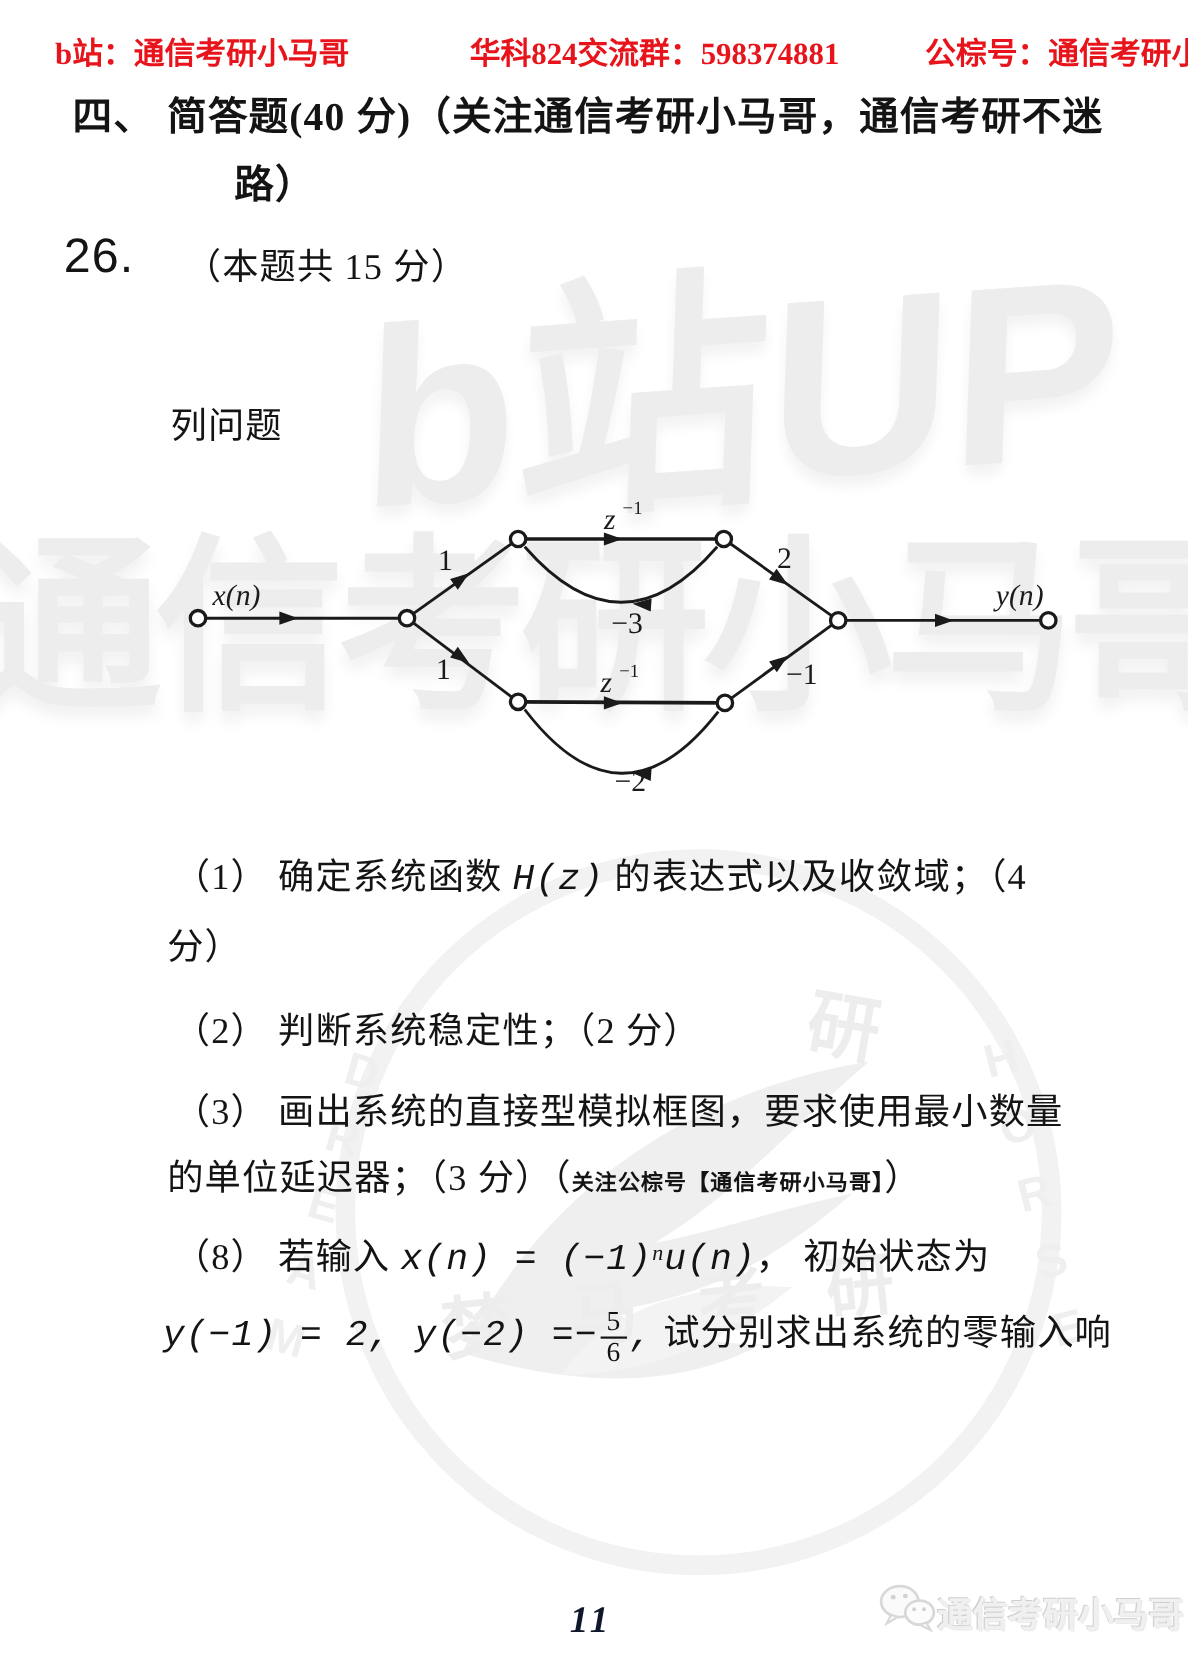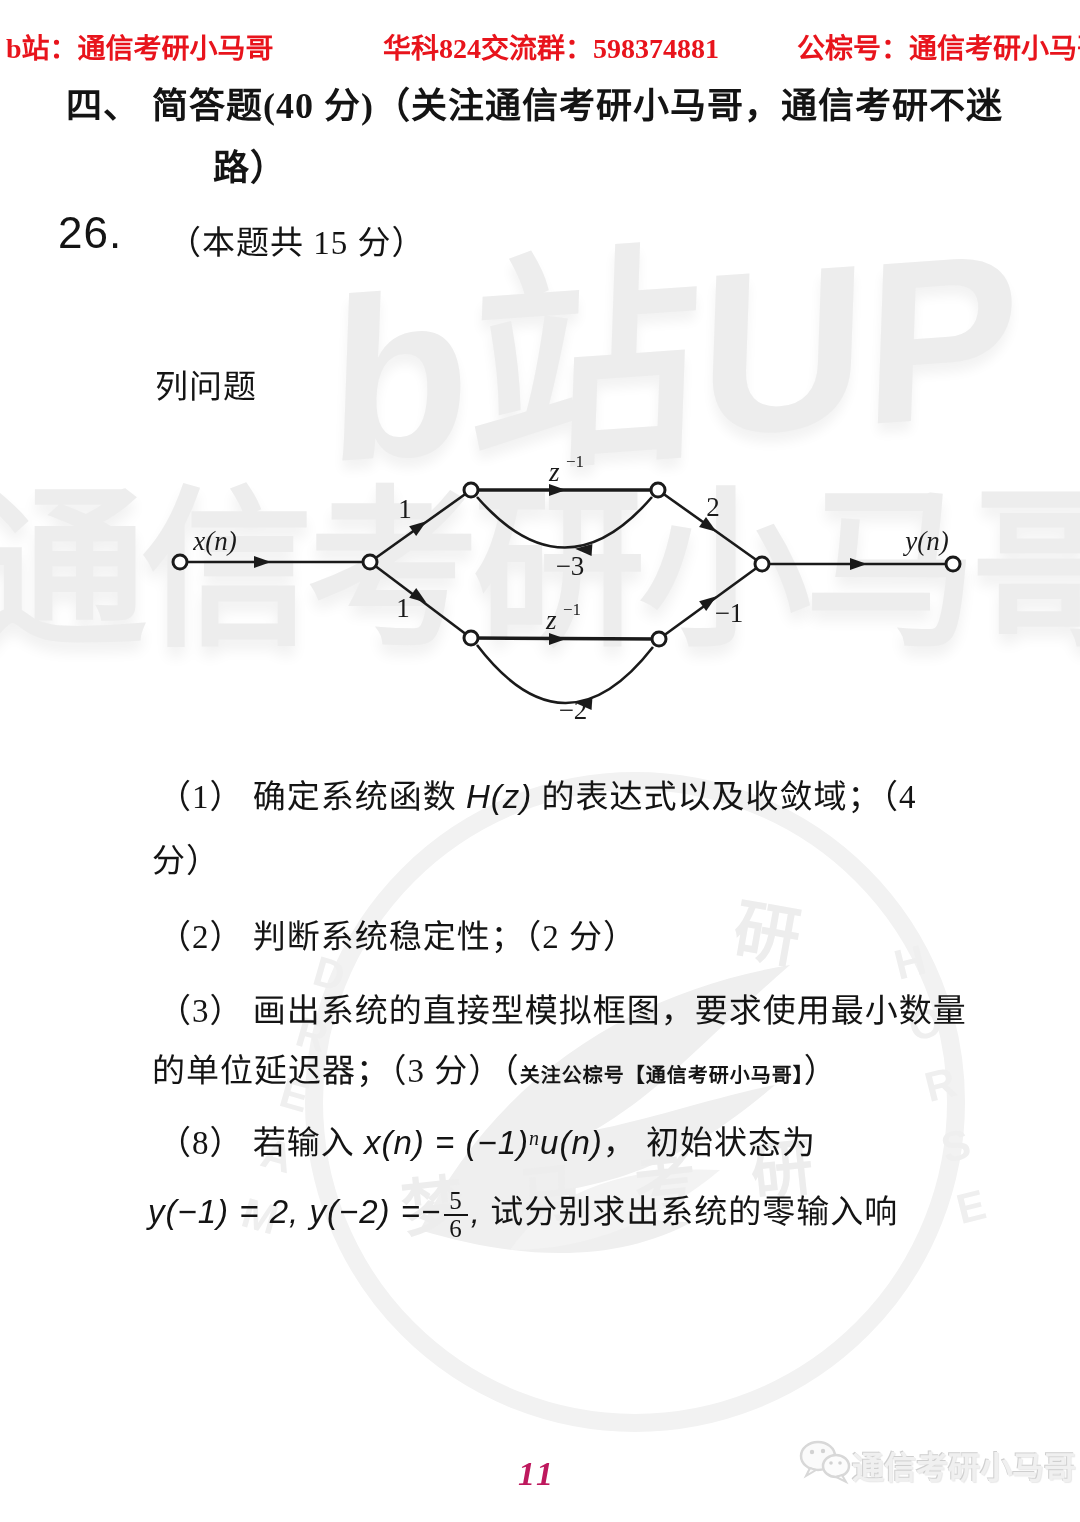--- a/index.html
+++ b/index.html
@@ -12,39 +12,39 @@
           white-space:nowrap;text-shadow:0 10px 12px rgba(0,0,0,0.05);}
   .wm-mid{left:-25px;top:430px;font-size:172px;font-weight:700;white-space:nowrap;
           letter-spacing:-6px;text-shadow:0 10px 14px rgba(0,0,0,0.06);}
   .wm-ring{left:305px;top:772px;width:660px;height:660px;border:18px solid #f2f2f2;
            border-radius:50%;box-sizing:border-box;}
   .wm-char{font-size:66px;font-weight:700;}
   .arc-word{position:absolute;z-index:0;writing-mode:vertical-rl;text-orientation:upright;
             letter-spacing:16px;font:700 42px "Liberation Sans",sans-serif;color:#efefef;}
   
   .red{position:absolute;top:26px;white-space:nowrap;font-weight:700;font-size:28px;
-       color:#e8141c;z-index:2;}
+       color:#e8141c;z-index:2;margin-left:44px;}
   
   .line{position:absolute;white-space:nowrap;font-size:33px;letter-spacing:1px;z-index:2;}
   .h{font-weight:700;font-size:36px;letter-spacing:1px;}
   .num{font-family:"Liberation Sans",sans-serif;}
-  .math{font-style:italic;font-family:Liberation Sans, sans-serif;}
+  .math{font-style:italic;font-family:Liberation Mono, monospace;}
   sup.n{font-size:20px;font-style:italic;vertical-align:9px;}
   sub.s{font-size:20px;font-style:italic;vertical-align:-7px;letter-spacing:0;}
   .boldcn{font-weight:700;font-size:20px;}
   .frac{display:inline-block;vertical-align:-14px;text-align:center;font-size:25px;
         line-height:1.05;margin:0 3px;}
   .frac .fn{display:block;border-bottom:2px solid #141414;padding:0 5px;}
   .frac .fd{display:block;}
   
   .sfg{position:absolute;left:120px;top:438px;z-index:2;}
   .sfg text{font-family:"Liberation Serif",serif;fill:#1a1a1a;}
   
   .pageno{position:absolute;left:518px;top:1455px;font-size:34px;font-weight:700;
-          font-style:italic;color:#be185d;z-index:2;letter-spacing:3px;}
+          font-style:italic;color:#0f172a;z-index:2;letter-spacing:3px;}
   .brand{position:absolute;left:852px;top:1442px;font-size:32px;font-weight:700;
          color:#f0f0f0;z-index:2;white-space:nowrap;
          text-shadow:-1px -1px 0 #cfcfcf,1px 1px 1px #e9e9e9;}
   .wicon{position:absolute;left:798px;top:1438px;z-index:2;}
 </style>
 </head>
 <body>
 
 <div class="page">
 

